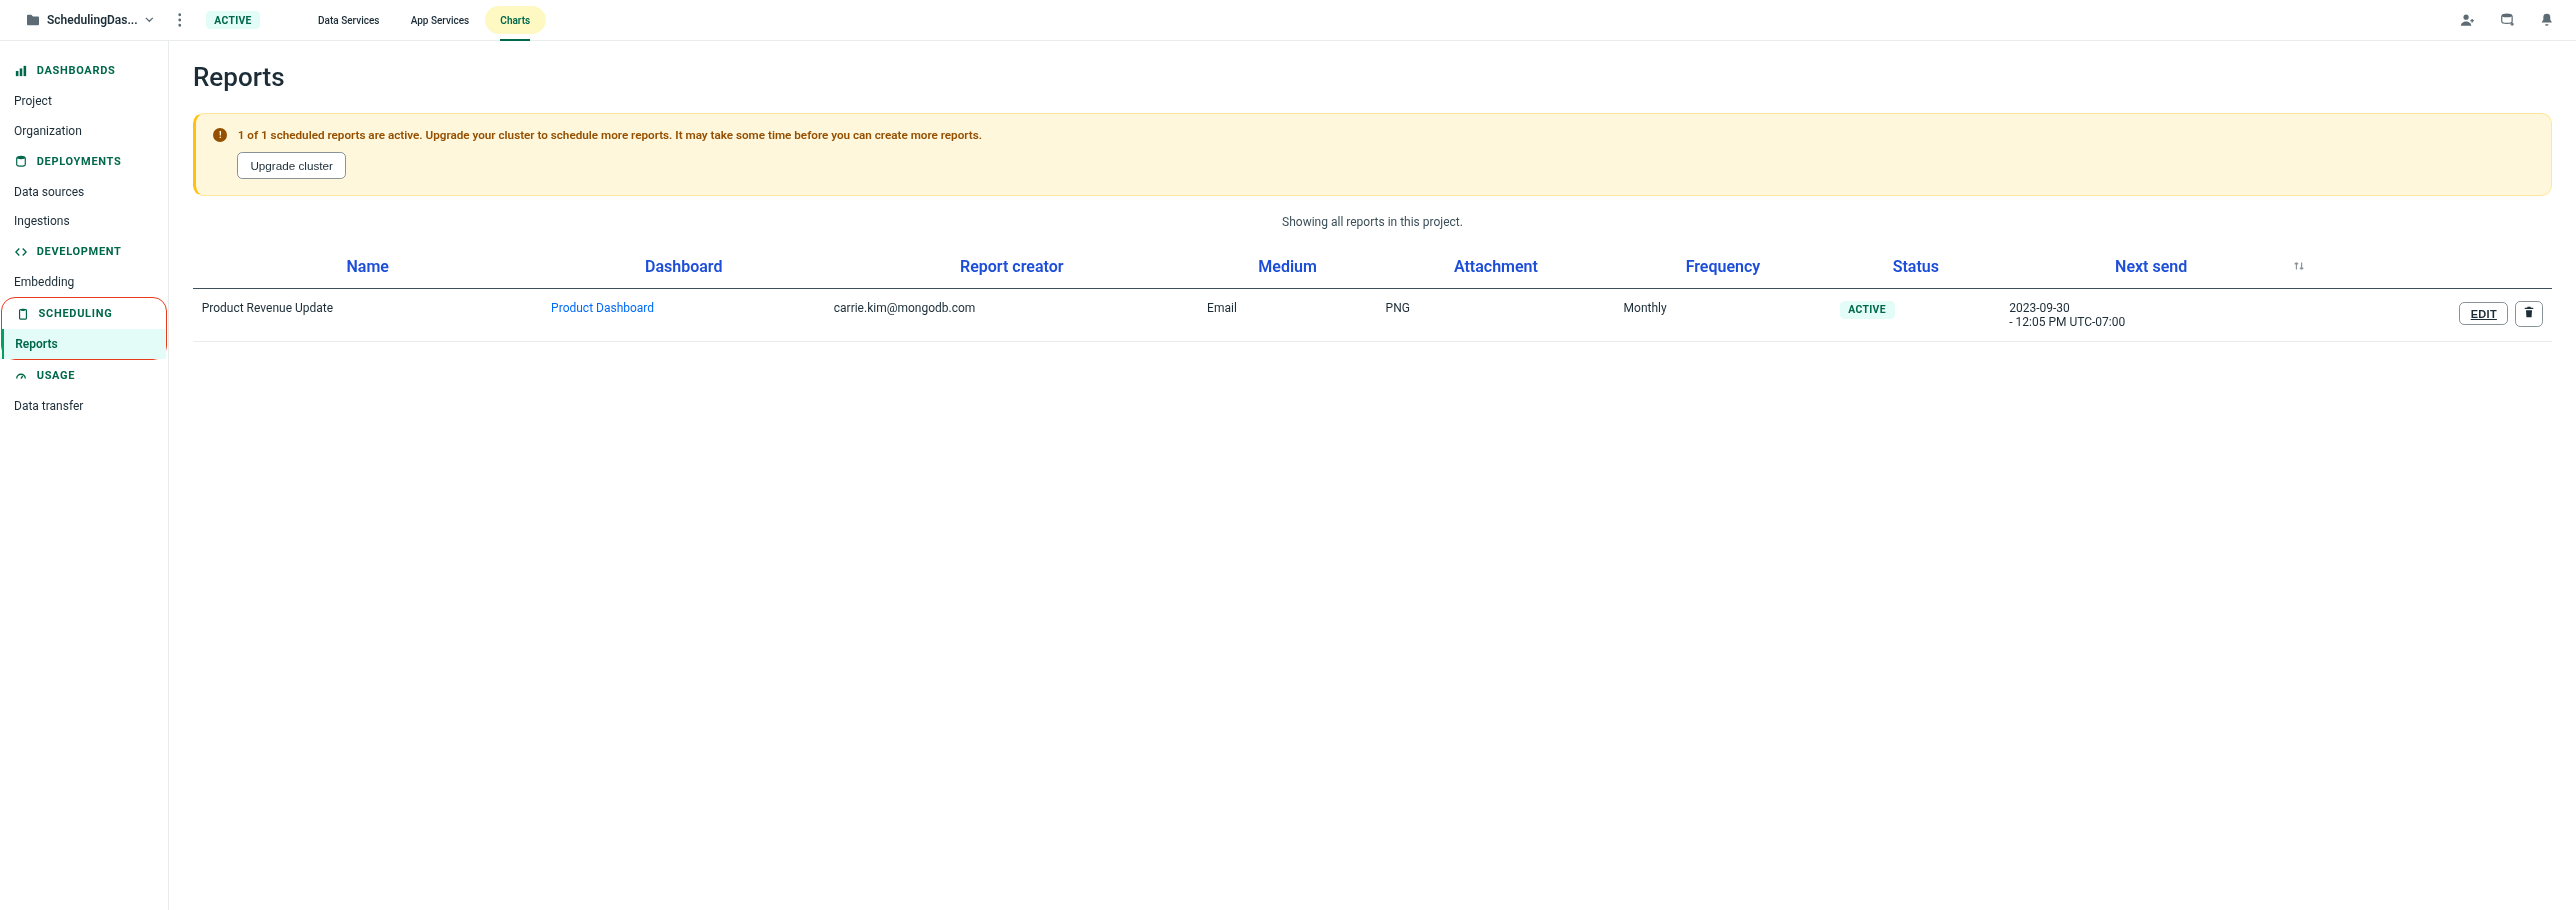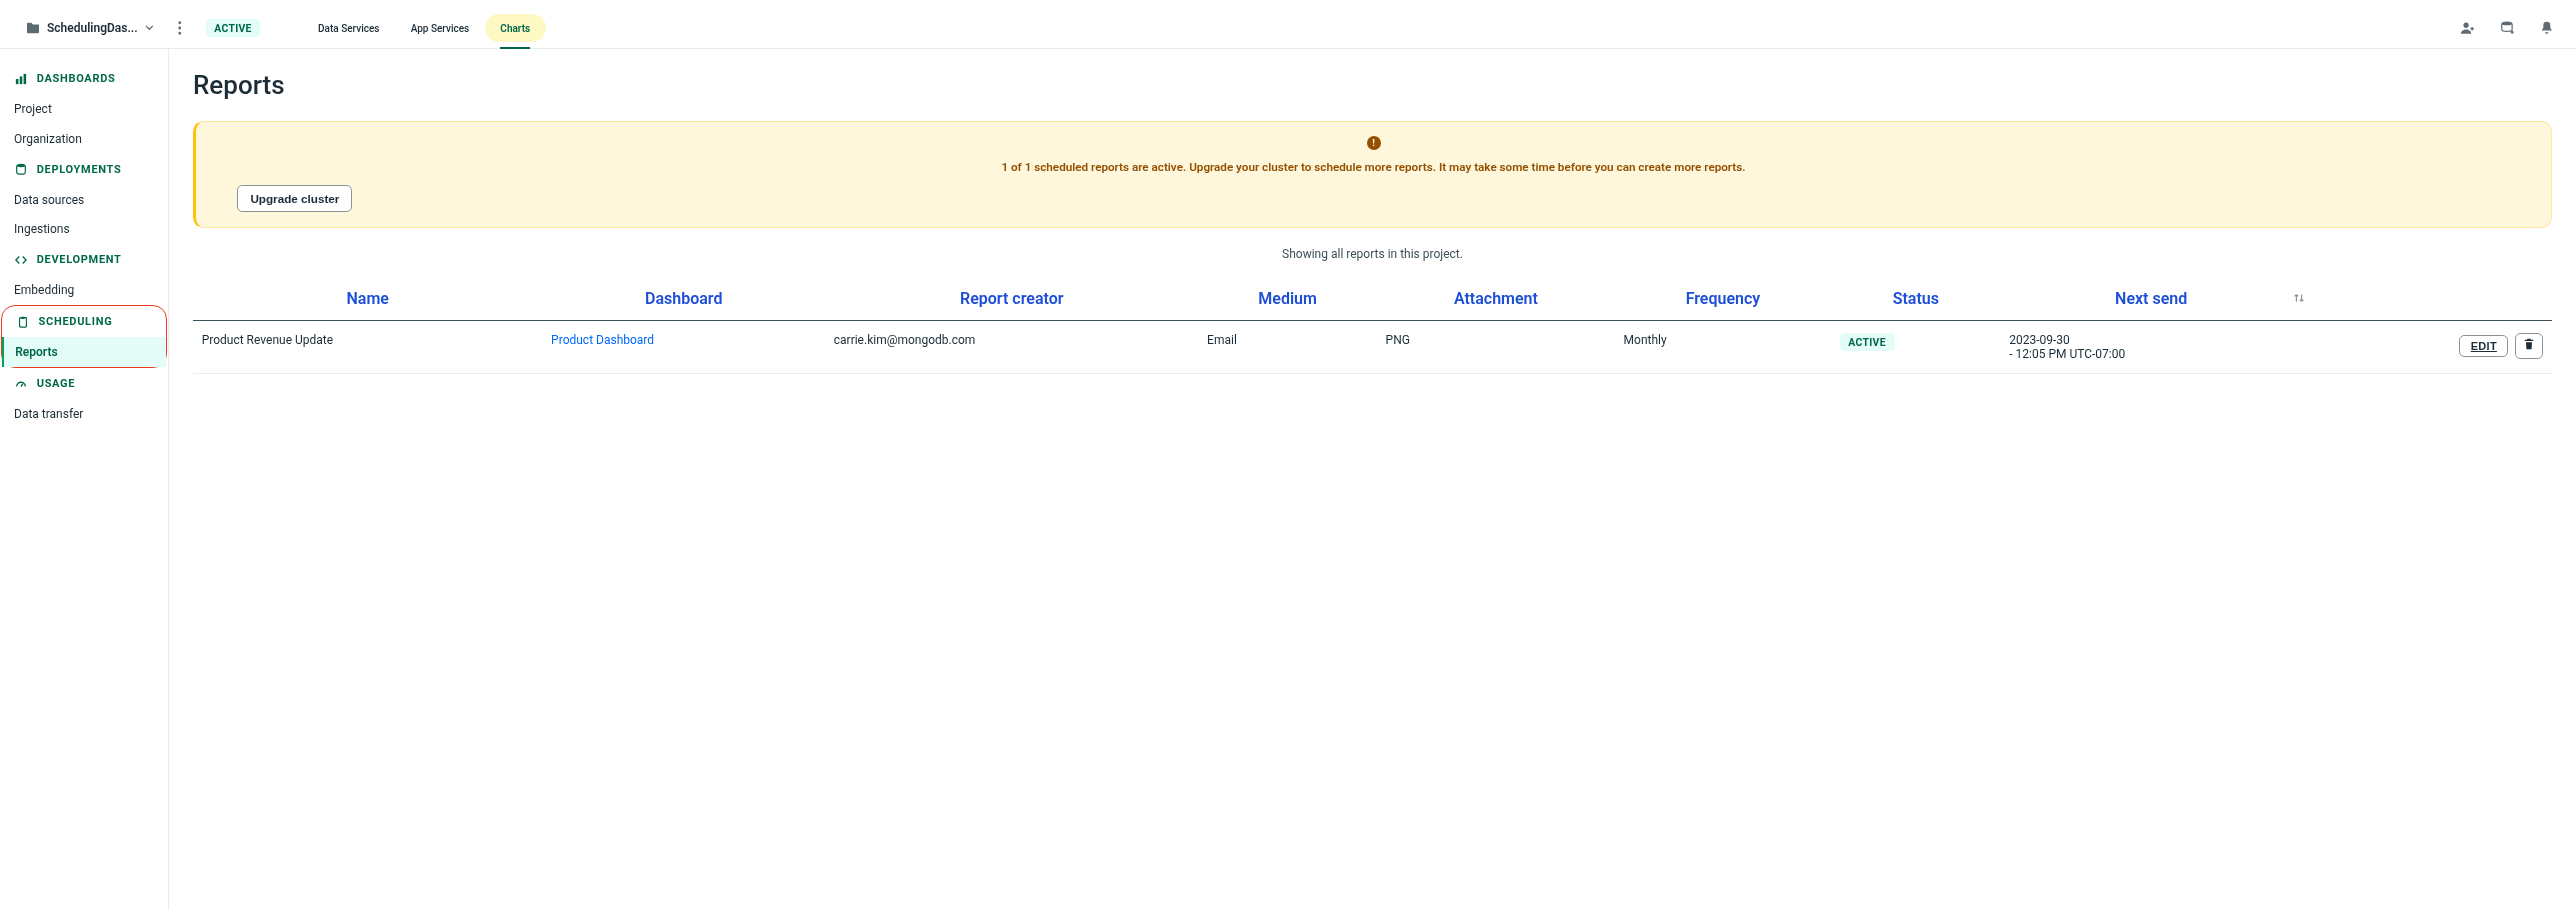--- a/index.html
+++ b/index.html
@@ -8,21 +8,20 @@
   font-size: 12px;
   color: #1c2d38;
   background: #fff;
 }
 .header {
   display: flex;
   align-items: center;
   height: 41px;
   border-bottom: 0.9px solid #e8edeb;
   padding: 0 21px 0 26px;
-  margin-top: 8px;
 }
 .project-selector {
   display: flex;
   align-items: center;
   gap: 7px;
   cursor: pointer;
 }
 .folder-icon {
   width: 14px; height: 12px;
   display:inline-block;
@@ -162,21 +161,20 @@
   border-left: 3.5px solid #ffc010;
   border-radius: 10.4px;
   padding: 14px 17.4px 15.6px 17.4px;
   margin-bottom: 19px;
 }
 .alert-row1 {
   display:flex;
   align-items:center;
   gap: 10.4px;
   margin-bottom: 10.4px;
-  flex-direction: column;
 }
 .alert-icon {
   width:14px;height:14px;
   background:#944f01;
   border-radius:50%;
   position:relative;
   flex-shrink:0;
 }
 .alert-icon::before {
   content:'!';
@@ -193,21 +191,21 @@
   font-size:11.7px;
 }
 .upgrade-btn {
   display:inline-block;
   background:#fff;
   border:0.9px solid #889397;
   border-radius:5.2px;
   padding: 6px 12px;
   font-size:11.7px;
   color:#1c2d38;
-  font-weight:700;
+  font-weight:400;
   cursor:pointer;
   margin-left: 24px;
 }
 .subtitle {
   font-size: 12px;
   color:#3d4f58;
   margin-bottom: 15.6px;
   text-align: center;
 }
 table.reports {

